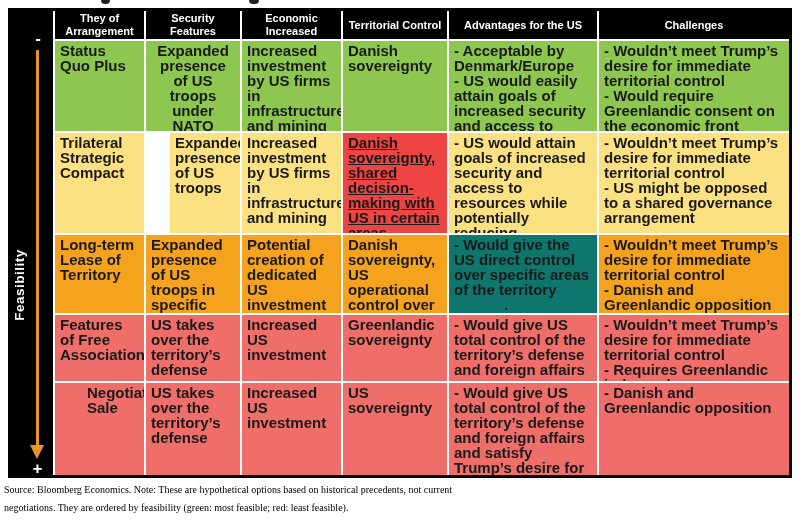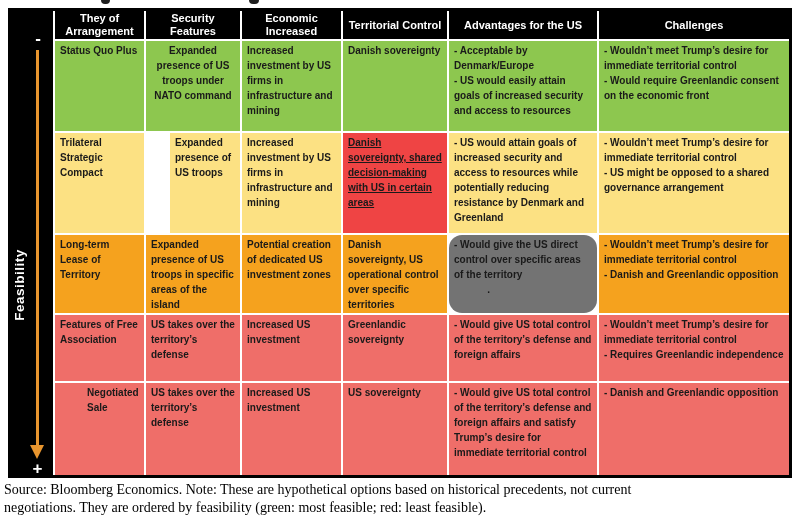--- a/index.html
+++ b/index.html
@@ -62,21 +62,21 @@
     justify-content: center;
     text-align: center;
     padding: 1px 2px;
     box-sizing: border-box;
     overflow: hidden;
   }
 
   
   .cell {
     font-weight: bold;
-    font-size: 10px;
+    font-size: 15px;
     line-height: 15px;
     color: #1a1a1a;
     padding: 2px 5px 1px 5px;
     box-sizing: border-box;
     white-space: pre-line;
     overflow: hidden;
   }
 
   
   .axis {
@@ -138,21 +138,21 @@
     line-height: 17px;
   }
 
   
   .caption {
     position: absolute;
     left: 4px;
     top: 481px;
     width: 792px;
     font-family: "Liberation Serif", "DejaVu Serif", serif;
-    font-size: 14px;
+    font-size: 10px;
     line-height: 18px;
     color: #000000;
     white-space: pre-line;
   }
 </style>
 </head>
 <body>
 
 <div class="stage">
 
@@ -196,21 +196,21 @@
         <div class="cell" style="background-color: rgb(252, 225, 131);">- US would attain goals of increased security and access to resources while potentially reducing resistance by Denmark and Greenland</div>
         <div class="cell" style="background-color: rgb(252, 225, 131);">- Wouldn’t meet Trump’s desire for immediate territorial control
 - US might be opposed to a shared governance arrangement</div>
       </div>
 
       <div class="row">
         <div class="cell" style="background-color: rgb(245, 162, 30);">Long-term Lease of Territory</div>
         <div class="cell" style="background-color: rgb(245, 162, 30);">Expanded presence of US troops in specific areas of the island</div>
         <div class="cell" style="background-color: rgb(245, 162, 30);">Potential creation of dedicated US investment zones</div>
         <div class="cell" style="background-color: rgb(245, 162, 30);">Danish sovereignty, US operational control over specific territories</div>
-        <div class="cell" style="background-color: #737373; border-radius: 13px;">- Would give the US direct control over specific areas of the territory
+        <div class="cell" style="background-color: #0f766e;">- Would give the US direct control over specific areas of the territory
 &nbsp;&nbsp;&nbsp;&nbsp;&nbsp;&nbsp;&nbsp;&nbsp;&nbsp;&nbsp;&nbsp;&nbsp;.</div>
         <div class="cell" style="background-color: rgb(245, 162, 30);">- Wouldn’t meet Trump’s desire for immediate territorial control
 - Danish and Greenlandic opposition</div>
       </div>
 
       <div class="row">
         <div class="cell" style="background-color: rgb(239, 110, 105);">Features of Free Association</div>
         <div class="cell" style="background-color: rgb(239, 110, 105);">US takes over the territory’s defense</div>
         <div class="cell" style="background-color: rgb(239, 110, 105);">Increased US investment</div>
         <div class="cell" style="background-color: rgb(239, 110, 105);">Greenlandic sovereignty</div>

